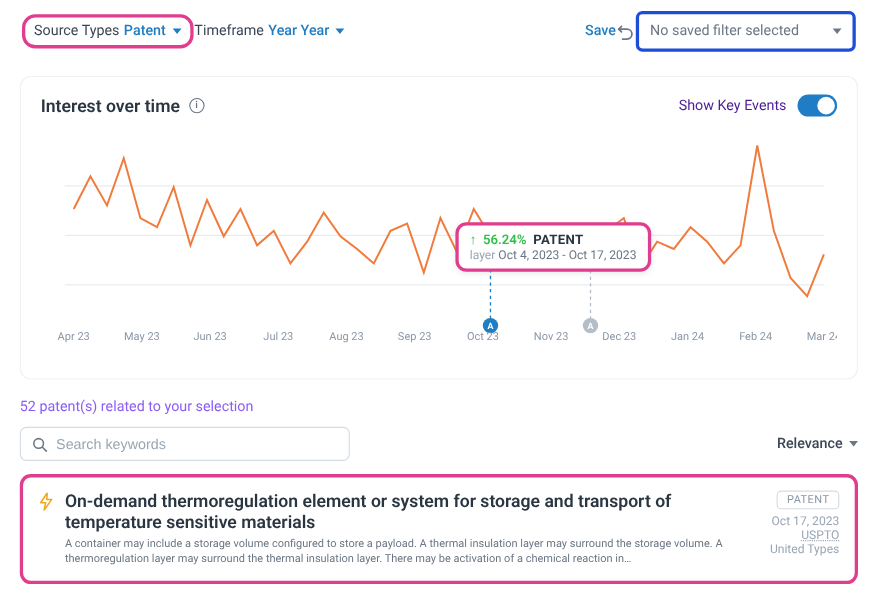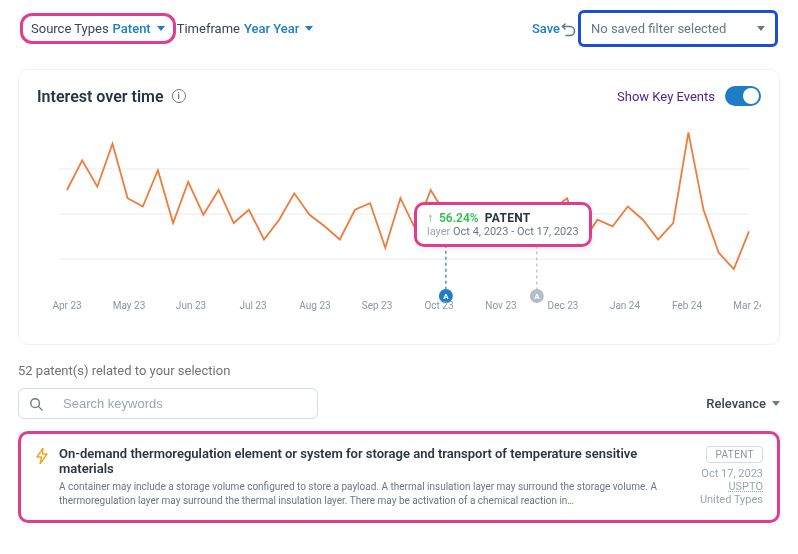--- a/index.html
+++ b/index.html
@@ -125,34 +125,34 @@
   .tooltip-pct { color: #2fbf4a; font-weight: 600; }
   .tooltip-type { color: #2a3542; font-weight: 700; letter-spacing: 0.3px; }
   .tooltip-line2 { font-size: 11px; color: #6b7785; }
   .tooltip-line2 .from { color:#9aa6b4; }
   .up-arrow { color: #2fbf4a; font-weight: 700; }
   .marker-ring { fill: #fff; stroke: #1e7dc4; stroke-width: 2; }
   .dashed { stroke-dasharray: 3 3; }
   .below-chart {
     margin: 18px 18px 0 18px;
   }
-  .count-line { color: #737373; margin-bottom: 10px; }
+  .count-line { color: #8b5cf6; margin-bottom: 10px; }
   .search-row {
     display: flex;
     align-items: center;
     justify-content: space-between;
     gap: 12px;
   }
   .search-box {
     border: 1px solid #d3dbe3;
     border-radius: 6px;
     padding: 7px 10px;
     display: flex;
     align-items: center;
-    gap: 20px;
+    gap: 8px;
     width: 300px;
   }
   .search-box input {
     border: none; outline: none;
     font-size: 13px;
     flex: 1;
     color: #3a4556;
   }
   .search-box input::placeholder { color: #9aa6b4; }
   .sort-pill { display: flex; align-items: center; gap: 4px; cursor: pointer; color: #3a4556; font-weight: 500; }
@@ -163,21 +163,21 @@
     padding: 12px 14px;
     display: flex;
     gap: 10px;
     align-items: flex-start;
   }
   .result-icon { color: #f0a91f; flex: 0 0 auto; margin-top:2px;}
   .result-main { flex: 1; }
   .result-title {
     color: #2a3542;
     font-weight: 600;
-    font-size: 13px;
+    font-size: 16px;
     margin-bottom: 4px;
     cursor: pointer;
   }
   .result-snippet {
     color: #6b7785;
     font-size: 10px;
     line-height: 1.4;
   }
   .result-meta {
     text-align: right;

